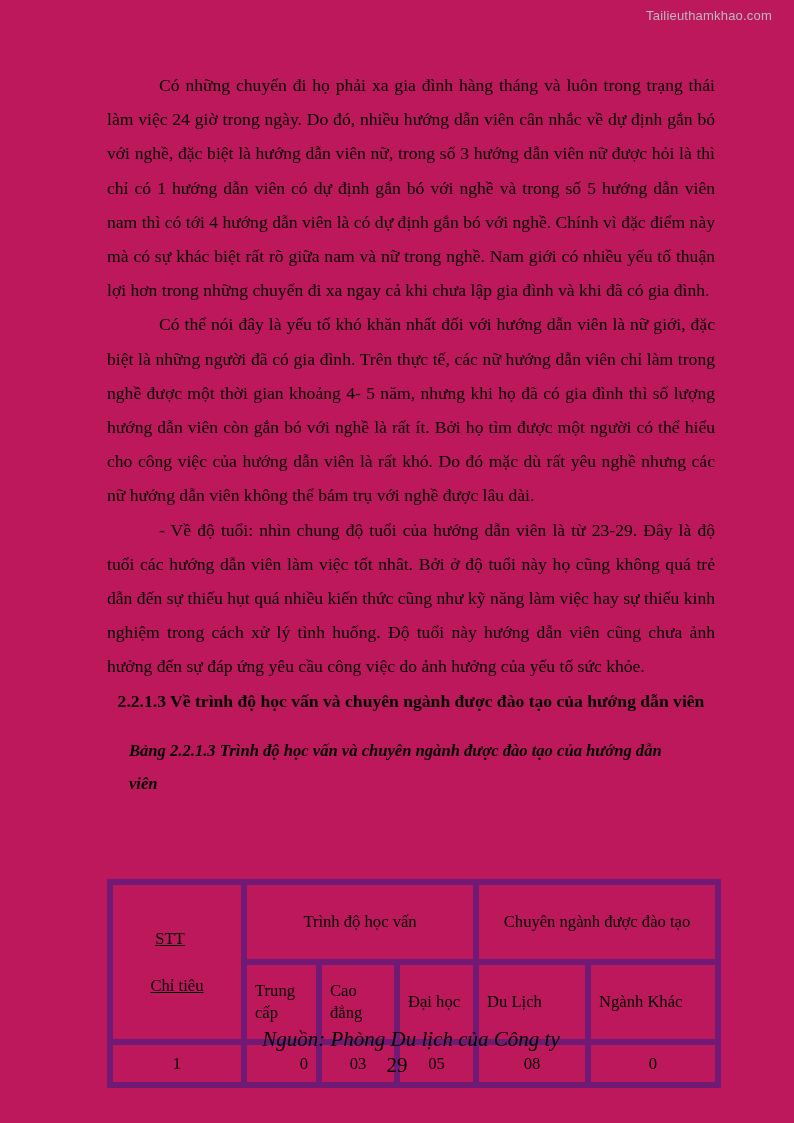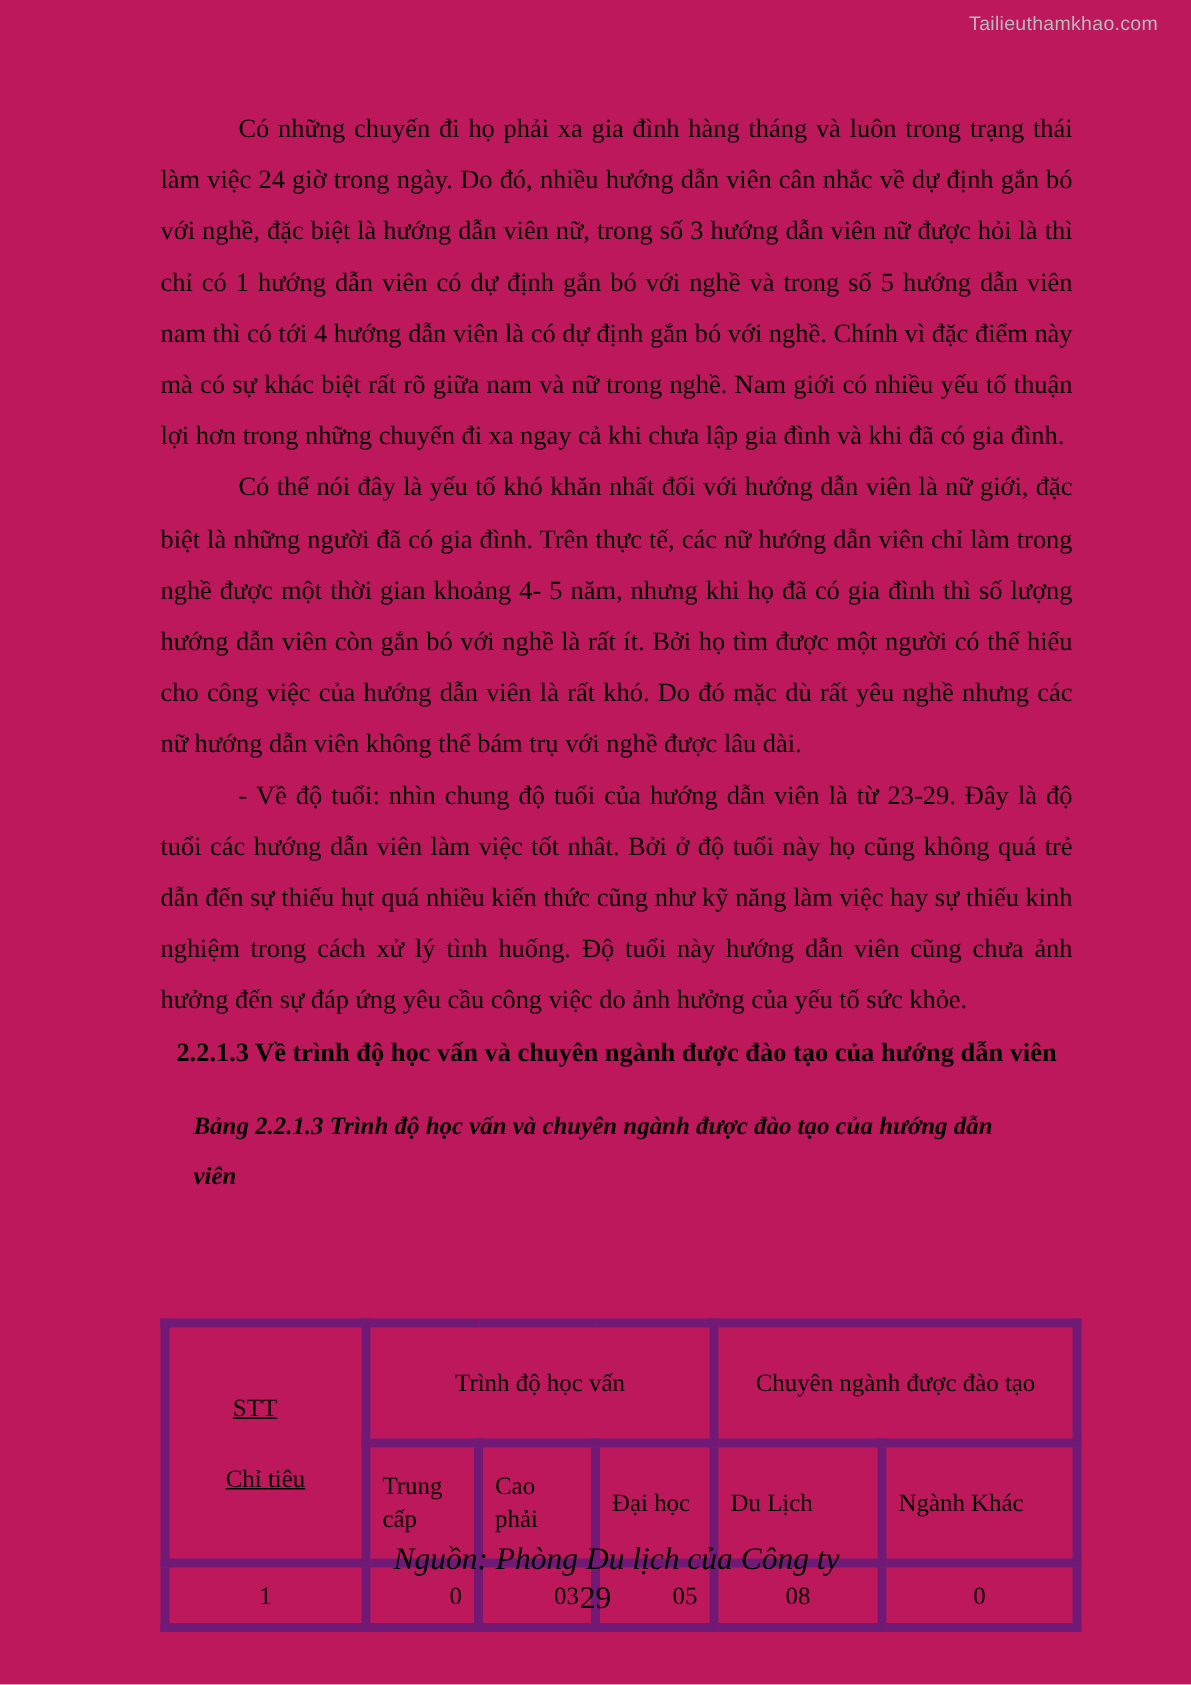--- a/index.html
+++ b/index.html
@@ -117,21 +117,21 @@
     text-align: left;
     vertical-align: middle;
   }
   .cell-sub.center { }
 
   .cell-data {
     height: 31px;
     padding: 3px 8px !important;
   }
   .cell-data.center { text-align: center; }
-  .cell-data.left { text-align: right; }
+  .cell-data.left { text-align: center; }
   .cell-data.right { text-align: right; }
 
   .source {
     position: absolute;
     left: 107px;
     top: 1028px;
     width: 608px;
     text-align: center;
     font-size: 21px;
     font-style: italic;
@@ -182,21 +182,21 @@
         <tr>
           <td class="cell-stt" rowspan="2">
             <span class="stt">STT</span>
             <span class="chitieu">Chỉ tiêu</span>
           </td>
           <td class="cell-group" colspan="3">Trình độ học vấn</td>
           <td class="cell-group" colspan="2">Chuyên ngành được đào tạo</td>
         </tr>
         <tr>
           <td class="cell-sub">Trung cấp</td>
-          <td class="cell-sub">Cao phải</td>
+          <td class="cell-sub">Cao đẳng</td>
           <td class="cell-sub">Đại học</td>
           <td class="cell-sub">Du Lịch</td>
           <td class="cell-sub center">Ngành Khác</td>
         </tr>
         <tr>
           <td class="cell-data center">1</td>
           <td class="cell-data right">0</td>
           <td class="cell-data left">03</td>
           <td class="cell-data left">05</td>
           <td class="cell-data center">08</td>

